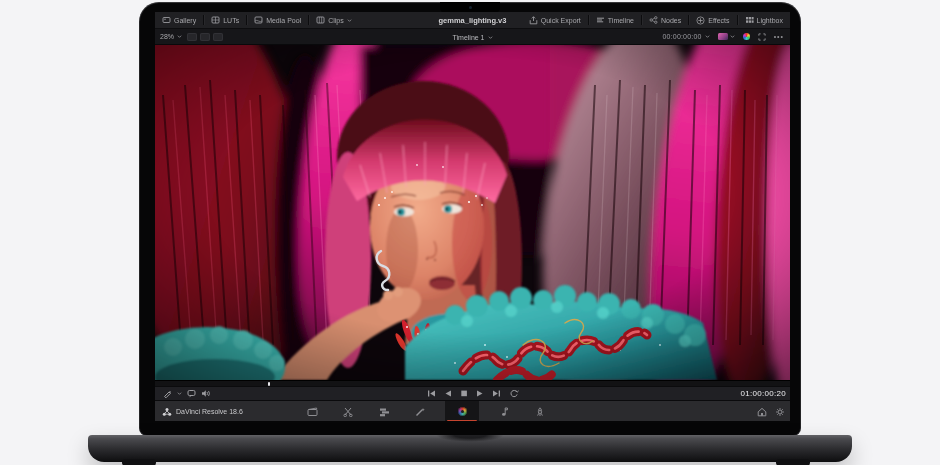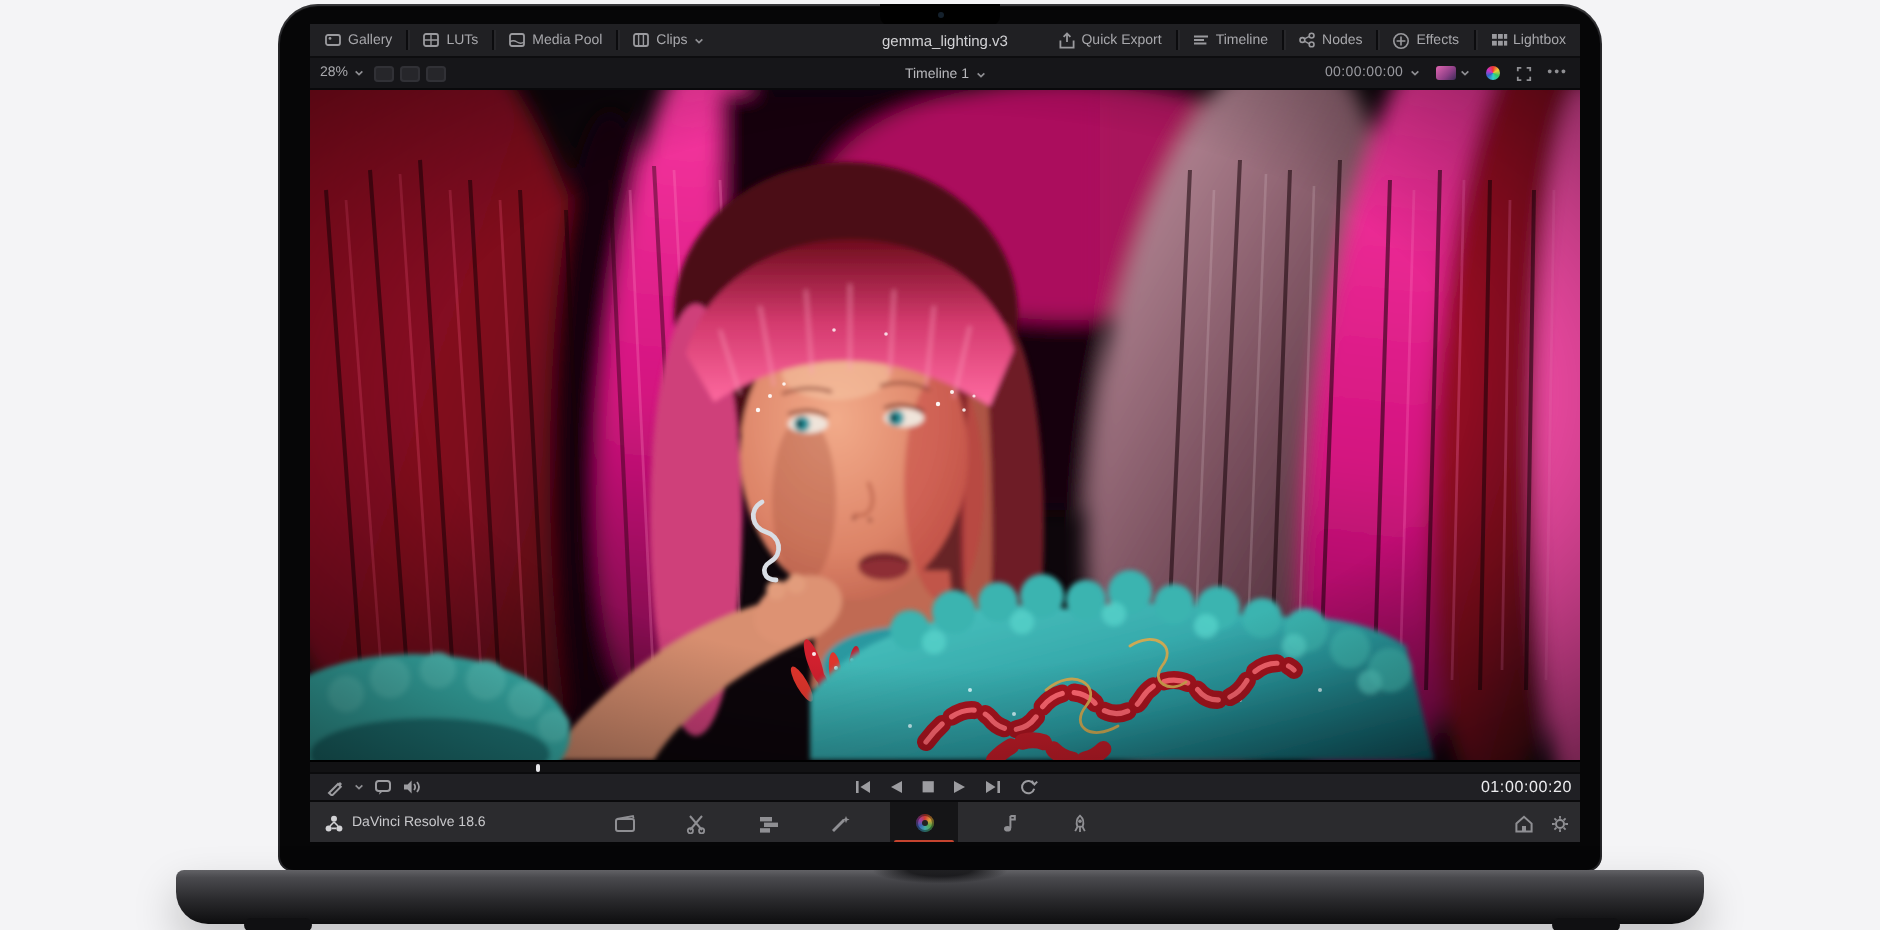--- a/index.html
+++ b/index.html
@@ -46,21 +46,21 @@
   .screen{
     position:absolute;left:155px;top:12px;width:635px;height:409px;
     background:#141416;overflow:hidden;
     font-size:7px;color:#ababaf;
   }
   .row1{position:absolute;left:0;top:0;width:635px;height:17px;background:#202023;border-bottom:1px solid #0d0d0f;display:flex;align-items:center;box-sizing:border-box;}
   .row2{position:absolute;left:0;top:17px;width:635px;height:16px;background:#161619;display:flex;align-items:center;box-sizing:border-box;border-bottom:1px solid #09090b;}
   .tab{display:flex;align-items:center;gap:3px;padding:0 7px;height:100%;white-space:nowrap;color:#a8a8ac;}
   .sep{width:1px;height:10px;background:#0c0c0e;box-shadow:1px 0 0 rgba(255,255,255,.04);}
   .spacer{flex:1;}
-  .title-center{position:absolute;left:0;right:0;top:0;height:17px;display:flex;align-items:center;justify-content:center;color:#d2d2d5;font-size:7.5px;pointer-events:none;}
+  .title-center{position:absolute;left:0;right:0;top:0;height:17px;display:flex;align-items:center;justify-content:center;color:#d2d2d5;font-size:7.5px;pointer-events:none;font-weight:bold;}
   .tl-center{position:absolute;left:0;right:0;top:0;height:16px;display:flex;align-items:center;justify-content:center;gap:3px;color:#b9b9bd;}
   .chev{width:5px;height:5px;display:inline-block;}
   .mini-btn{width:10px;height:8px;border-radius:2px;background:#26262a;box-shadow:inset 0 0 0 1px #313136;margin-right:3px;}
   .tc{color:#9a9aa0;letter-spacing:.2px;}
   .wipe-chip{width:10px;height:7px;border-radius:1.5px;background:linear-gradient(135deg,#e066b0 0%,#8d3f86 60%,#3c2b56 100%);}
   .palette-dot{width:7px;height:7px;border-radius:50%;background:conic-gradient(#e33,#ec3,#3c6,#3cc,#36c,#c3c,#e33);}
   .dots{color:#8f8f93;font-size:7px;letter-spacing:1px;}
 
   .viewer{position:absolute;left:0;top:33px;width:635px;height:335px;background:#08060a;}
   .viewer svg{display:block;}

